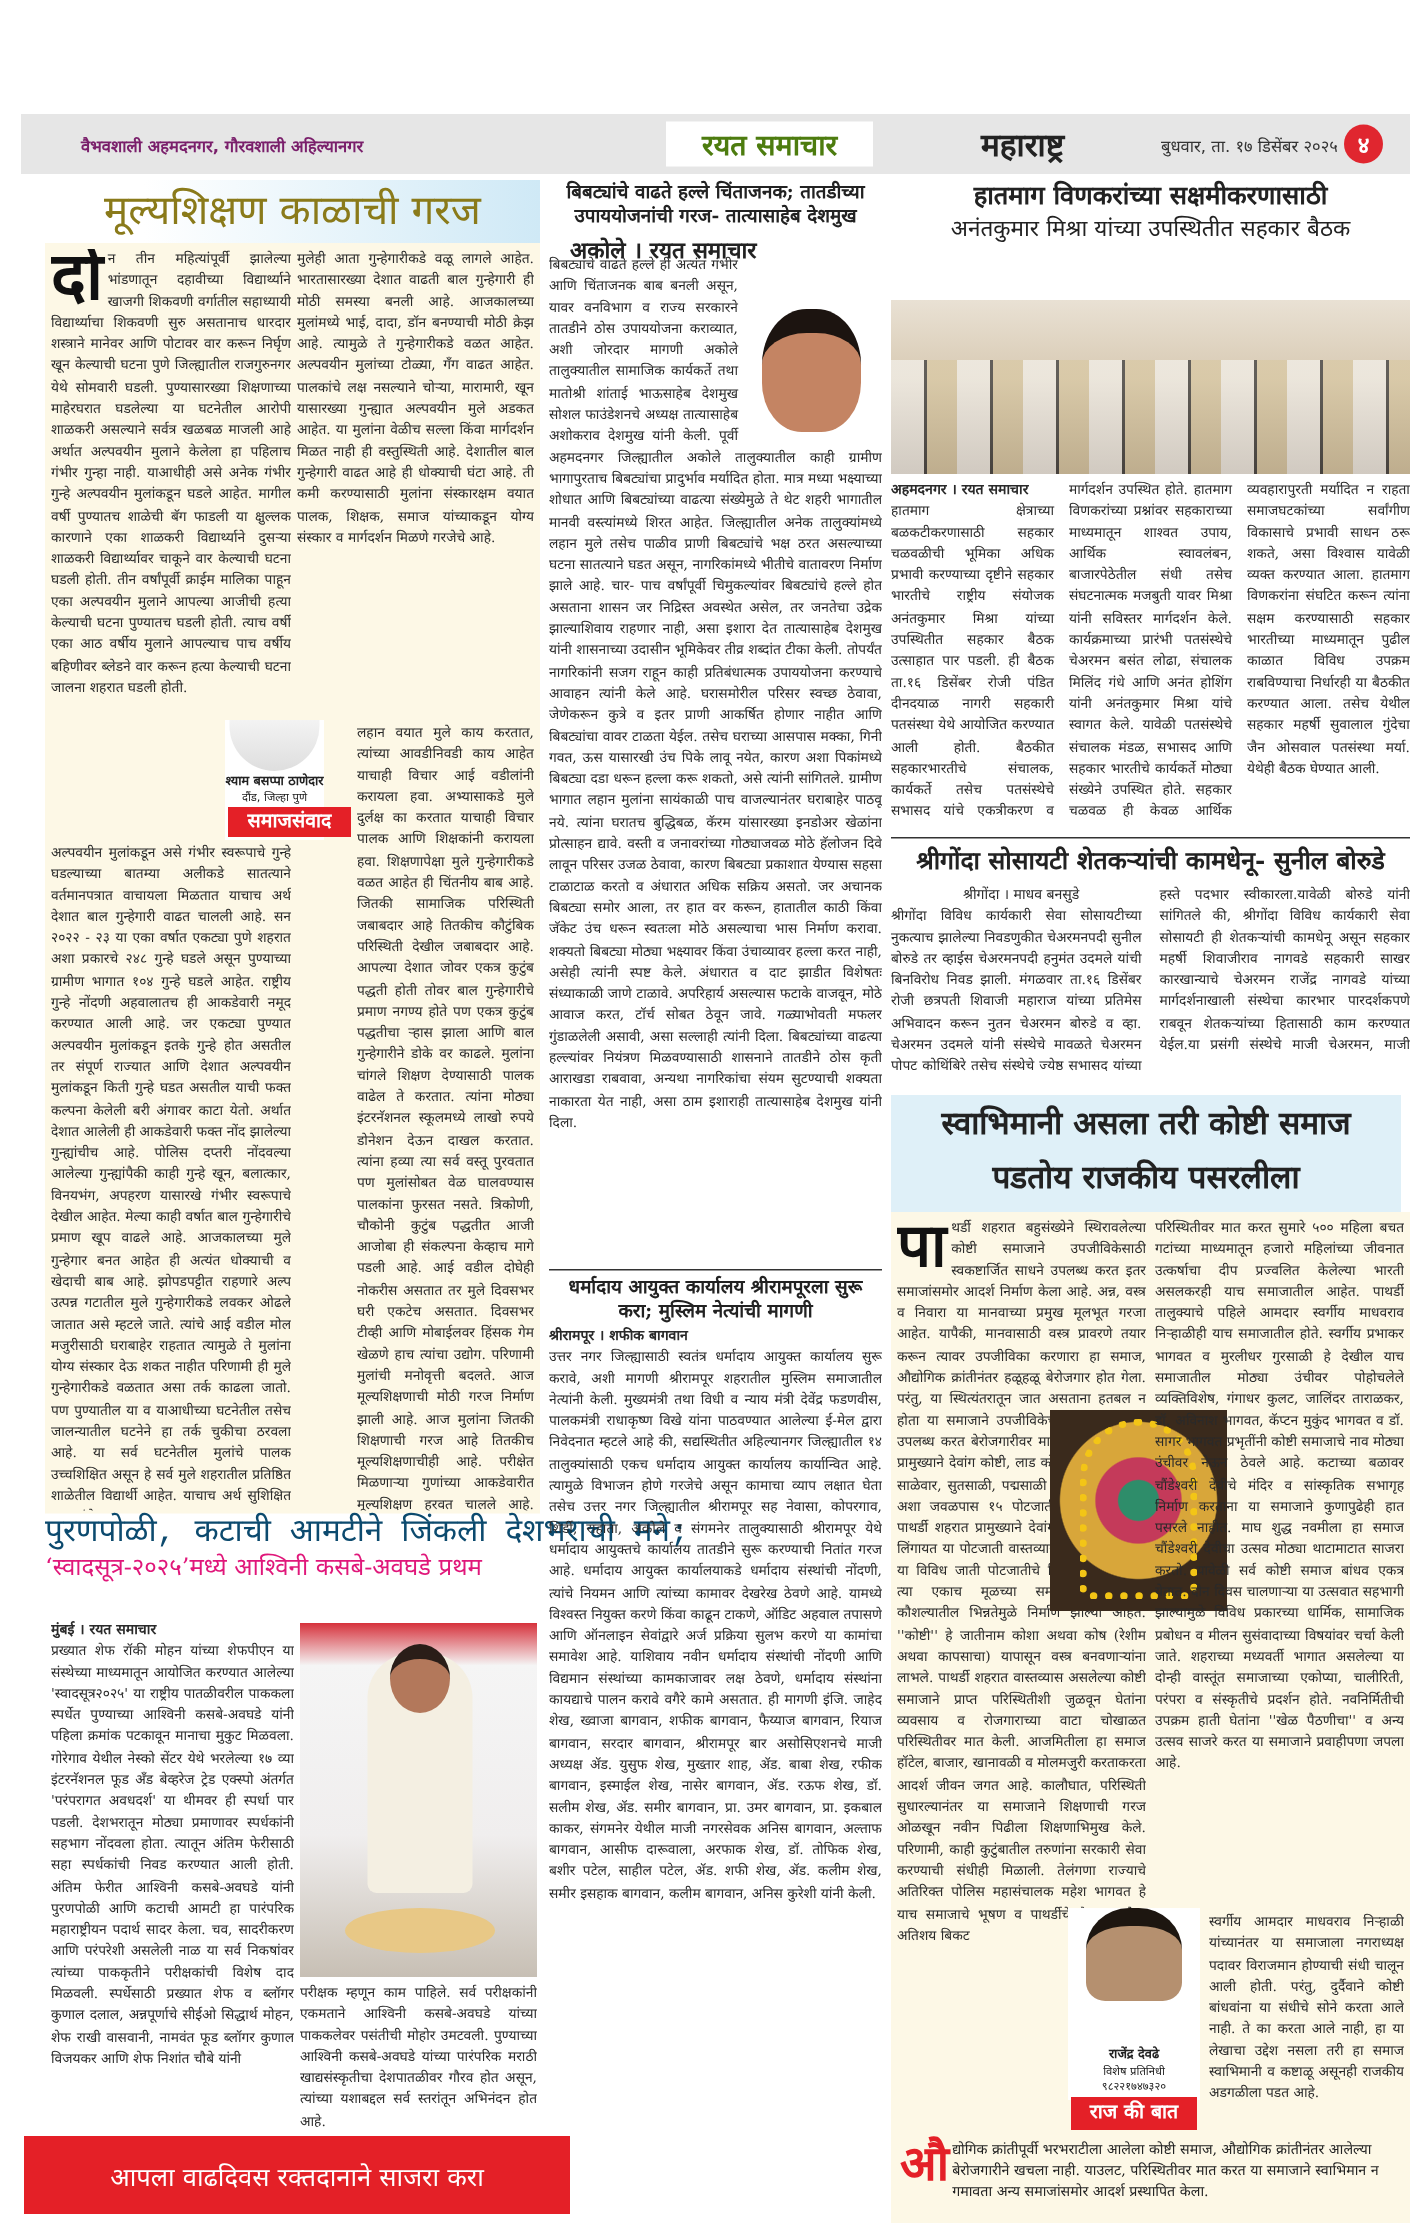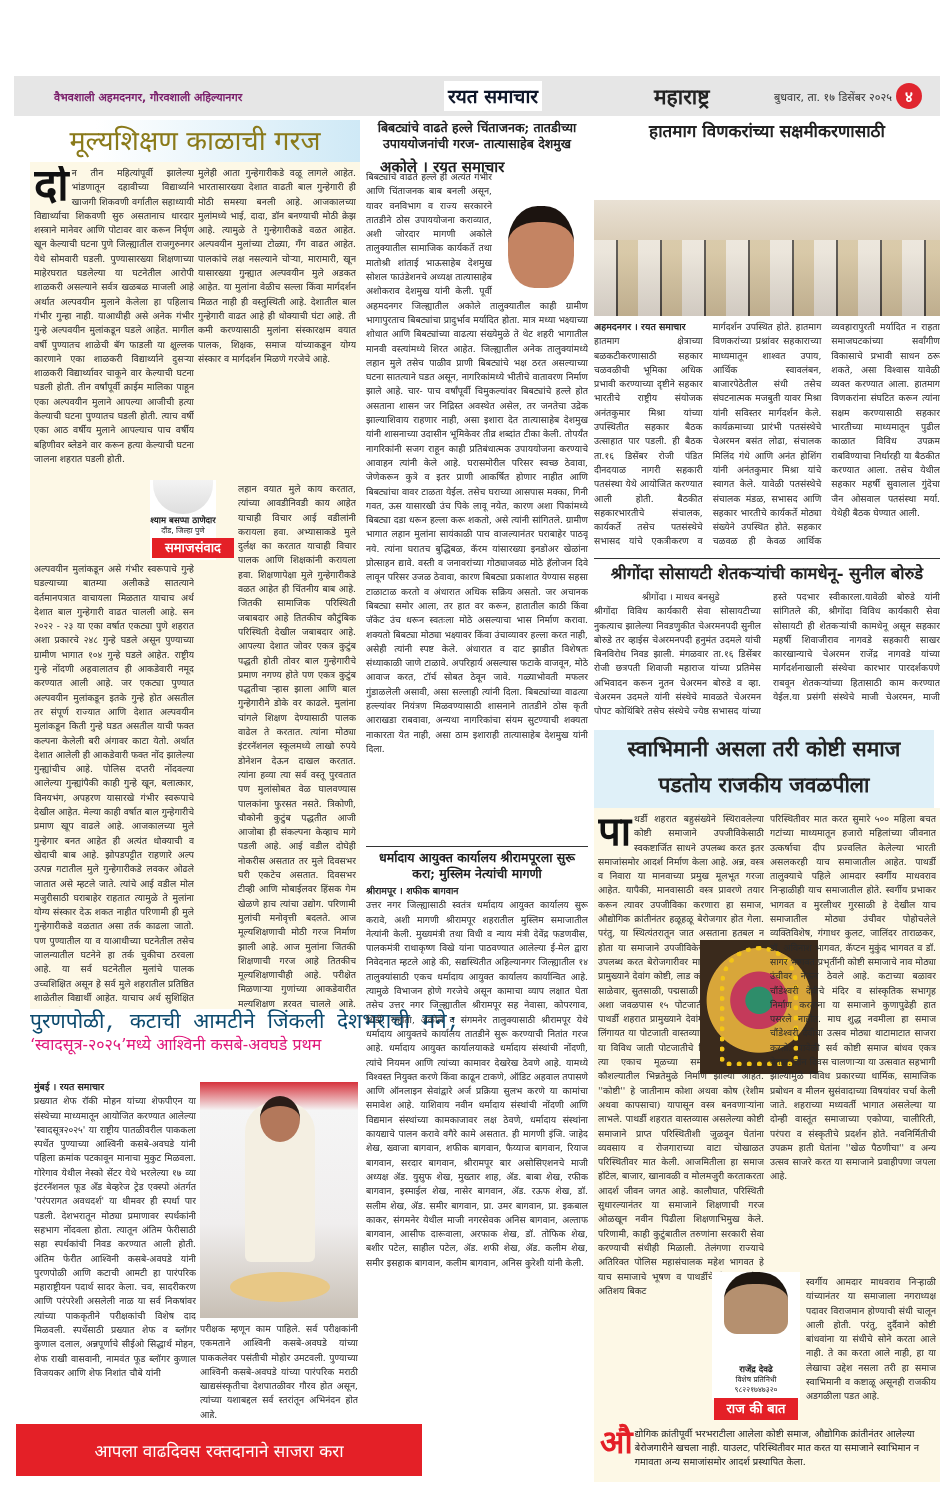--- a/index.html
+++ b/index.html
@@ -1,20 +1,20 @@
 <!DOCTYPE html>
 <html><head>
 <meta charset="utf-8">
 <style>
   * { box-sizing: border-box; margin: 0; padding: 0; }
   body { width: 945px; height: 1491px; background: #ffffff; font-family: "DejaVu Sans", sans-serif; color: #222; position: relative; overflow: hidden; }
   .abs { position: absolute; }
   .mast { left: 14px; top: 76px; width: 926px; height: 40px; background: #e6e6e6; display: flex; align-items: center; }
   .mast .tag { position: absolute; left: 40px; font-size: 11px; color: #7a1f6b; font-weight: bold; }
-  .mast .logo { position: absolute; left: 430px; top: 5px; background: #fff; color: #0f172a; font-size: 19px; font-weight: bold; padding: 2px 4px; }
+  .mast .logo { position: absolute; left: 430px; top: 5px; background: #fff; color: #4d7c0f; font-size: 19px; font-weight: bold; padding: 2px 24px; }
   .mast .sec { position: absolute; left: 640px; font-size: 21px; font-weight: bold; color: #222; font-family: "DejaVu Serif", serif; }
   .mast .date { position: absolute; left: 760px; font-size: 11px; color: #333; }
   .mast .pg { position: absolute; left: 882px; width: 26px; height: 26px; border-radius: 50%; background: #e0262f; color: #fff; font-size: 15px; font-weight: bold; display: flex; align-items: center; justify-content: center; }
   .text { font-size: 9.2px; line-height: 14.3px; text-align: justify; color: #2a2a2a; font-family: "DejaVu Serif", serif; overflow: hidden; }
   .cream { background: #fdf8e6; }
   .hl { font-weight: bold; text-align: center; font-family: "DejaVu Serif", serif; }
   .dateline { font-weight: bold; font-size: 9.4px; }
   .rule { background: #333; height: 1px; }
   .photo { background: #999; overflow: hidden; }
   .redlabel { background: #e42027; color: #fff; font-weight: bold; text-align: center; }
@@ -59,21 +59,21 @@
   <div class="dateline">मुंबई । रयत समाचार</div>
   <span>प्रख्यात शेफ रॉकी मोहन यांच्या शेफपीएन या संस्थेच्या माध्यमातून आयोजित करण्यात आलेल्या 'स्वादसूत्र२०२५' या राष्ट्रीय पातळीवरील पाककला स्पर्धेत पुण्याच्या आश्विनी कसबे-अवघडे यांनी पहिला क्रमांक पटकावून मानाचा मुकुट मिळवला. गोरेगाव येथील नेस्को सेंटर येथे भरलेल्या १७ व्या इंटरनॅशनल फूड अँड बेव्हरेज ट्रेड एक्स्पो अंतर्गत 'परंपरागत अवधदर्श' या थीमवर ही स्पर्धा पार पडली. देशभरातून मोठ्या प्रमाणावर स्पर्धकांनी सहभाग नोंदवला होता. त्यातून अंतिम फेरीसाठी सहा स्पर्धकांची निवड करण्यात आली होती. अंतिम फेरीत आश्विनी कसबे-अवघडे यांनी पुरणपोळी आणि कटाची आमटी हा पारंपरिक महाराष्ट्रीयन पदार्थ सादर केला. चव, सादरीकरण आणि परंपरेशी असलेली नाळ या सर्व निकषांवर त्यांच्या पाककृतीने परीक्षकांची विशेष दाद मिळवली. स्पर्धेसाठी प्रख्यात शेफ व ब्लॉगर कुणाल दलाल, अन्नपूर्णाचे सीईओ सिद्धार्थ मोहन, शेफ राखी वासवानी, नामवंत फूड ब्लॉगर कुणाल विजयकर आणि शेफ निशांत चौबे यांनी</span>
 </div>
 <div class="abs photo" style="left:200px;top:1082px;width:158px;height:236px;background:linear-gradient(180deg,#d6323c 0%,#f5f5f5 12%,#f0eeee 60%,#c7bfb4 100%);">
   <div style="position:absolute;left:45px;top:20px;width:70px;height:160px;background:#f4efe2;border-radius:30px 30px 6px 6px;"></div>
   <div style="position:absolute;left:60px;top:14px;width:40px;height:46px;background:#b3785b;border-radius:50%;border-top:10px solid #2a1d18;"></div>
   <div style="position:absolute;left:30px;top:190px;width:100px;height:30px;background:#e8c886;border-radius:50%;"></div>
 </div>
 <div class="abs text" style="left:200px;top:1322px;width:158px;height:96px;">परीक्षक म्हणून काम पाहिले. सर्व परीक्षकांनी एकमताने आश्विनी कसबे-अवघडे यांच्या पाककलेवर पसंतीची मोहोर उमटवली. पुण्याच्या आश्विनी कसबे-अवघडे यांच्या पारंपरिक मराठी खाद्यसंस्कृतीचा देशपातळीवर गौरव होत असून, त्यांच्या यशाबद्दल सर्व स्तरांतून अभिनंदन होत आहे.</div>
 
-<div class="abs" style="left:16px;top:1424px;width:406px;height:52px;background:#e42027;display:flex;align-items:center;justify-content:center;">
+<div class="abs" style="left:16px;top:1424px;width:364px;height:52px;background:#e42027;display:flex;align-items:center;justify-content:center;">
   <span style="color:#fff;font-size:17px;">आपला वाढदिवस रक्तदानाने साजरा करा</span>
 </div>
 
 <div class="abs" style="left:366px;top:120px;width:222px;font-size:12.5px;font-weight:bold;line-height:16px;text-align:center;font-family:'DejaVu Serif',serif;">बिबट्यांचे वाढते हल्ले चिंताजनक; तातडीच्या उपाययोजनांची गरज- तात्यासाहेब देशमुख</div>
 <div class="abs dateline" style="left:380px;top:156px;font-size:15px;font-family:'DejaVu Serif',serif;">अकोले । रयत समाचार</div>
 <div class="abs photo" style="left:494px;top:196px;width:94px;height:92px;background:#fff;">
   <div style="position:absolute;left:14px;top:10px;width:66px;height:82px;background:#c48463;border-radius:45% 45% 40% 40%;border-top:16px solid #1c1410;"></div>
 </div>
 <div class="abs text" style="left:366px;top:170px;width:222px;height:672px;">
   <div style="float:right;width:96px;height:118px;"></div>
@@ -82,39 +82,40 @@
 <div class="abs rule" style="left:366px;top:846px;width:222px;"></div>
 
 <div class="abs" style="left:366px;top:850px;width:222px;font-size:12.5px;font-weight:bold;line-height:16px;text-align:center;font-family:'DejaVu Serif',serif;">धर्मादाय आयुक्त कार्यालय श्रीरामपूरला सुरू करा; मुस्लिम नेत्यांची मागणी</div>
 <div class="abs text" style="left:366px;top:884px;width:222px;height:606px;">
   <div class="dateline">श्रीरामपूर । शफीक बागवान</div>
   <span>उत्तर नगर जिल्ह्यासाठी स्वतंत्र धर्मादाय आयुक्त कार्यालय सुरू करावे, अशी मागणी श्रीरामपूर शहरातील मुस्लिम समाजातील नेत्यांनी केली. मुख्यमंत्री तथा विधी व न्याय मंत्री देवेंद्र फडणवीस, पालकमंत्री राधाकृष्ण विखे यांना पाठवण्यात आलेल्या ई-मेल द्वारा निवेदनात म्हटले आहे की, सद्यस्थितीत अहिल्यानगर जिल्ह्यातील १४ तालुक्यांसाठी एकच धर्मादाय आयुक्त कार्यालय कार्यान्वित आहे. त्यामुळे विभाजन होणे गरजेचे असून कामाचा व्याप लक्षात घेता तसेच उत्तर नगर जिल्ह्यातील श्रीरामपूर सह नेवासा, कोपरगाव, शिर्डी, राहाता, अकोले व संगमनेर तालुक्यासाठी श्रीरामपूर येथे धर्मादाय आयुक्तचे कार्यालय तातडीने सुरू करण्याची नितांत गरज आहे. धर्मादाय आयुक्त कार्यालयाकडे धर्मादाय संस्थांची नोंदणी, त्यांचे नियमन आणि त्यांच्या कामावर देखरेख ठेवणे आहे. यामध्ये विश्वस्त नियुक्त करणे किंवा काढून टाकणे, ऑडिट अहवाल तपासणे आणि ऑनलाइन सेवांद्वारे अर्ज प्रक्रिया सुलभ करणे या कामांचा समावेश आहे. याशिवाय नवीन धर्मादाय संस्थांची नोंदणी आणि विद्यमान संस्थांच्या कामकाजावर लक्ष ठेवणे, धर्मादाय संस्थांना कायद्याचे पालन करावे वगैरे कामे असतात. ही मागणी इंजि. जाहेद शेख, ख्वाजा बागवान, शफीक बागवान, फैय्याज बागवान, रियाज बागवान, सरदार बागवान, श्रीरामपूर बार असोसिएशनचे माजी अध्यक्ष ॲड. युसुफ शेख, मुख्तार शाह, ॲड. बाबा शेख, रफीक बागवान, इस्माईल शेख, नासेर बागवान, ॲड. रऊफ शेख, डॉ. सलीम शेख, ॲड. समीर बागवान, प्रा. उमर बागवान, प्रा. इकबाल काकर, संगमनेर येथील माजी नगरसेवक अनिस बागवान, अल्ताफ बागवान, आसीफ दारूवाला, अरफाक शेख, डॉ. तोफिक शेख, बशीर पटेल, साहील पटेल, ॲड. शफी शेख, ॲड. कलीम शेख, समीर इसहाक बागवान, कलीम बागवान, अनिस कुरेशी यांनी केली.</span>
 </div>
 
 <div class="abs" style="left:594px;top:120px;width:346px;text-align:center;font-family:'DejaVu Serif',serif;">
   <div style="font-size:17px;font-weight:bold;line-height:22px;white-space:nowrap;">हातमाग विणकरांच्या सक्षमीकरणासाठी</div>
+  <div style="font-size:15px;line-height:20px;white-space:nowrap;">अनंतकुमार मिश्रा यांच्या उपस्थितीत सहकार बैठक</div>
 </div>
 <div class="abs photo" style="left:594px;top:200px;width:346px;height:116px;background:linear-gradient(180deg,#e9e1d4 0%,#d8cab3 45%,#6d5a48 100%);">
   <div style="position:absolute;left:0;top:40px;width:346px;height:76px;background:repeating-linear-gradient(90deg,#f2efe9 0 22px,#3a3a3a 22px 24px,#d9c9a5 24px 44px);opacity:.75;"></div>
 </div>
 <div class="abs text" style="left:594px;top:320px;width:346px;height:232px;column-count:3;column-gap:10px;">
   <div class="dateline">अहमदनगर । रयत समाचार</div>
   <span>हातमाग क्षेत्राच्या बळकटीकरणासाठी सहकार चळवळीची भूमिका अधिक प्रभावी करण्याच्या दृष्टीने सहकार भारतीचे राष्ट्रीय संयोजक अनंतकुमार मिश्रा यांच्या उपस्थितीत सहकार बैठक उत्साहात पार पडली. ही बैठक ता.१६ डिसेंबर रोजी पंडित दीनदयाळ नागरी सहकारी पतसंस्था येथे आयोजित करण्यात आली होती. बैठकीत सहकारभारतीचे संचालक, कार्यकर्ते तसेच पतसंस्थेचे सभासद यांचे एकत्रीकरण व मार्गदर्शन उपस्थित होते. हातमाग विणकरांच्या प्रश्नांवर सहकाराच्या माध्यमातून शाश्वत उपाय, आर्थिक स्वावलंबन, बाजारपेठेतील संधी तसेच संघटनात्मक मजबुती यावर मिश्रा यांनी सविस्तर मार्गदर्शन केले. कार्यक्रमाच्या प्रारंभी पतसंस्थेचे चेअरमन बसंत लोढा, संचालक मिलिंद गंधे आणि अनंत होशिंग यांनी अनंतकुमार मिश्रा यांचे स्वागत केले. यावेळी पतसंस्थेचे संचालक मंडळ, सभासद आणि सहकार भारतीचे कार्यकर्ते मोठ्या संख्येने उपस्थित होते. सहकार चळवळ ही केवळ आर्थिक व्यवहारापुरती मर्यादित न राहता समाजघटकांच्या सर्वांगीण विकासाचे प्रभावी साधन ठरू शकते, असा विश्वास यावेळी व्यक्त करण्यात आला. हातमाग विणकरांना संघटित करून त्यांना सक्षम करण्यासाठी सहकार भारतीच्या माध्यमातून पुढील काळात विविध उपक्रम राबविण्याचा निर्धारही या बैठकीत करण्यात आला. तसेच येथील सहकार महर्षी सुवालाल गुंदेचा जैन ओसवाल पतसंस्था मर्या. येथेही बैठक घेण्यात आली.</span>
 </div>
 <div class="abs rule" style="left:594px;top:558px;width:346px;"></div>
 
 <div class="abs" style="left:594px;top:562px;width:346px;font-size:16.5px;font-weight:bold;line-height:24px;text-align:center;white-space:nowrap;font-family:'DejaVu Serif',serif;">श्रीगोंदा सोसायटी शेतकऱ्यांची कामधेनू- सुनील बोरुडे</div>
 <div class="abs text" style="left:594px;top:590px;width:346px;height:136px;column-count:2;column-gap:12px;">
   <div class="dateline" style="font-weight:normal;margin-left:48px;">श्रीगोंदा । माधव बनसुडे</div>
   <span>श्रीगोंदा विविध कार्यकारी सेवा सोसायटीच्या नुकत्याच झालेल्या निवडणुकीत चेअरमनपदी सुनील बोरुडे तर व्हाईस चेअरमनपदी हनुमंत उदमले यांची बिनविरोध निवड झाली. मंगळवार ता.१६ डिसेंबर रोजी छत्रपती शिवाजी महाराज यांच्या प्रतिमेस अभिवादन करून नुतन चेअरमन बोरुडे व व्हा. चेअरमन उदमले यांनी संस्थेचे मावळते चेअरमन पोपट कोथिंबिरे तसेच संस्थेचे ज्येष्ठ सभासद यांच्या हस्ते पदभार स्वीकारला.यावेळी बोरुडे यांनी सांगितले की, श्रीगोंदा विविध कार्यकारी सेवा सोसायटी ही शेतकऱ्यांची कामधेनू असून सहकार महर्षी शिवाजीराव नागवडे सहकारी साखर कारखान्याचे चेअरमन राजेंद्र नागवडे यांच्या मार्गदर्शनाखाली संस्थेचा कारभार पारदर्शकपणे राबवून शेतकऱ्यांच्या हितासाठी काम करण्यात येईल.या प्रसंगी संस्थेचे माजी चेअरमन, माजी व्हाईस चेअरमन, संचालक तसेच संस्थेचे सभासद मोठ्या संख्येने उपस्थित होते.</span>
 </div>
 
 <div class="abs" style="left:594px;top:730px;width:340px;height:78px;background:#dff0f8;text-align:center;font-family:'DejaVu Serif',serif;">
   <div style="font-size:21px;font-weight:bold;line-height:38px;white-space:nowrap;">स्वाभिमानी असला तरी कोष्टी समाज</div>
-  <div style="font-size:21px;font-weight:bold;line-height:34px;">पडतोय राजकीय जवळपीला</div>
+  <div style="font-size:21px;font-weight:bold;line-height:34px;">पडतोय राजकीय पसरलीला</div>
 </div>
 <div class="abs cream" style="left:594px;top:808px;width:346px;height:616px;"></div>
 <div class="abs text" style="left:598px;top:812px;width:166px;height:610px;">
   <span class="dropcap" style="font-size:40px;">पा</span>
   <div style="float:right;width:0;height:130px;"></div>
   <span>थर्डी शहरात बहुसंख्येने स्थिरावलेल्या कोष्टी समाजाने उपजीविकेसाठी स्वकष्टार्जित साधने उपलब्ध करत इतर समाजांसमोर आदर्श निर्माण केला आहे. अन्न, वस्त्र व निवारा या मानवाच्या प्रमुख मूलभूत गरजा आहेत. यापैकी, मानवासाठी वस्त्र प्रावरणे तयार करून त्यावर उपजीविका करणारा हा समाज, औद्योगिक क्रांतीनंतर हळूहळू बेरोजगार होत गेला. परंतु, या स्थित्यंतरातून जात असताना हतबल न होता या समाजाने उपजीविकेची नवनवीन साधने उपलब्ध करत बेरोजगारीवर मात केली. महाराष्ट्रात प्रामुख्याने देवांग कोष्टी, लाड कोष्टी, स्वकुळ साळी, साळेवार, सुतसाळी, पद्मसाळी व गधेवाल, देशकर अशा जवळपास १५ पोटजाती आहेत. यापैकी, पाथर्डी शहरात प्रामुख्याने देवांग, जुंदरी, हडगर व लिंगायत या पोटजाती वास्तव्यास आहेत. वरकरणी या विविध जाती पोटजातीचे दिसत असल्या तरी त्या एकाच मूळच्या समाजातून व्यवसाय कौशल्यातील भिन्नतेमुळे निर्माण झाल्या आहेत. ''कोष्टी'' हे जातीनाम कोशा अथवा कोष (रेशीम अथवा कापसाचा) यापासून वस्त्र बनवणाऱ्यांना लाभले. पाथर्डी शहरात वास्तव्यास असलेल्या कोष्टी समाजाने प्राप्त परिस्थितीशी जुळवून घेतांना व्यवसाय व रोजगाराच्या वाटा चोखाळत परिस्थितीवर मात केली. आजमितीला हा समाज हॉटेल, बाजार, खानावळी व मोलमजुरी करताकरता आदर्श जीवन जगत आहे. कालौघात, परिस्थिती सुधारल्यानंतर या समाजाने शिक्षणाची गरज ओळखून नवीन पिढीला शिक्षणाभिमुख केले. परिणामी, काही कुटुंबातील तरुणांना सरकारी सेवा करण्याची संधीही मिळाली. तेलंगणा राज्याचे अतिरिक्त पोलिस महासंचालक महेश भागवत हे याच समाजाचे भूषण व पाथर्डीचे वैभव आहेत. अतिशय बिकट</span>
 </div>
 <div class="abs photo" style="left:700px;top:940px;width:118px;height:134px;background:radial-gradient(circle at 50% 45%,#2e8d6a 0 14%,#c43a5a 15% 30%,#d8a63a 31% 55%,#3a2a1c 56%);">
   <div style="position:absolute;left:20px;top:6px;width:78px;height:120px;border:5px dotted #f3c516;border-radius:40px 40px 6px 6px;"></div>
 </div>

